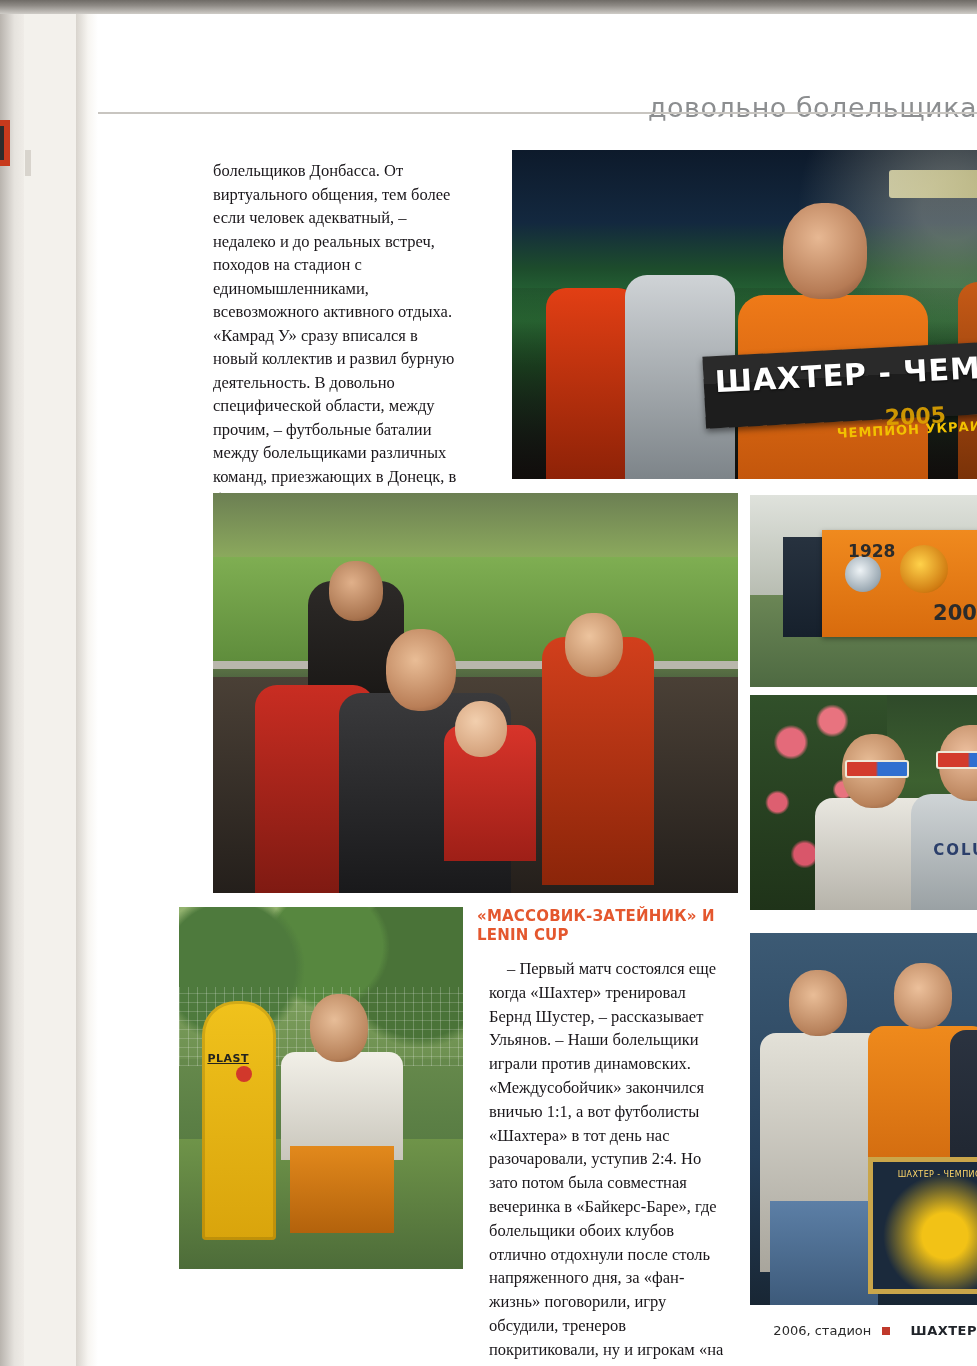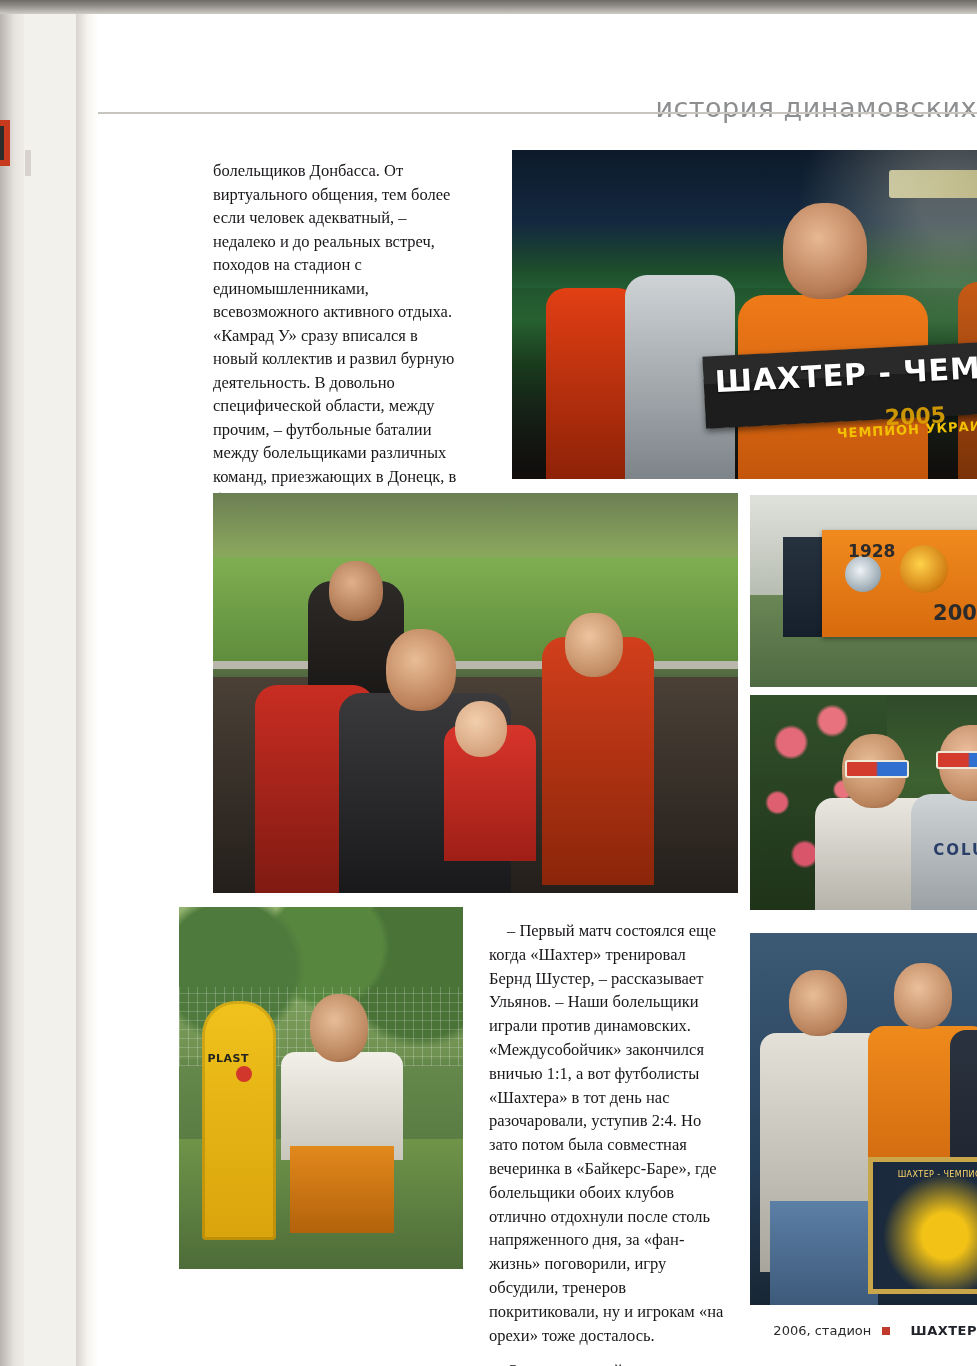--- a/index.html
+++ b/index.html
@@ -371,21 +371,21 @@
   }
   #photo-outdoor .stand-yellow {
     position: absolute; left: 8%; top: 26%; width: 74px; height: 66%;
     background: linear-gradient(180deg,#f0c21c,#d9a40c);
     border-radius: 34px 34px 4px 4px;
     box-shadow: inset 0 0 0 3px rgba(0,0,0,.12);
   }
   #photo-outdoor .stand-label {
     position: absolute; left: 10%; top: 40%;
     font-family: "DejaVu Sans", sans-serif; font-weight: bold;
-    font-size: 11px; color: #23231f; letter-spacing: .5px;
+    font-size: 11px; color: #23231f; letter-spacing: .5px; text-decoration: underline;
   }
   #photo-outdoor .stand-dot {
     position: absolute; left: 20%; top: 44%; width: 16px; height: 16px;
     border-radius: 50%; background: #d1382b;
   }
   #photo-outdoor .man-head {
     position: absolute; left: 46%; top: 24%; width: 58px; height: 68px;
     border-radius: 46%;
     background: radial-gradient(circle at 42% 38%, #e7bd98, #b78159 72%, #7b4e33);
   }
@@ -491,21 +491,21 @@
   <div class="left-strip"></div>
   <div class="left-page"></div>
   <div class="bleed-a"></div>
   <div class="bleed-b"></div>
   <div class="bleed-c"></div>
   <div class="spine"></div>
   <div class="scan-top-edge"></div>
 
   <div class="page">
 
-    <div class="running-head">история динамовских</div>
+    <div class="running-head">довольно болельщика</div>
 
     <div class="ghost"></div>
 
     <div class="col-left">
       <p>болельщиков Донбасса. От виртуального общения, тем более если человек адекватный, – недалеко и до реальных встреч, походов на стадион с единомышленниками, всевозможного активного отдыха. «Камрад У» сразу вписался в новый коллектив и развил бурную деятельность. В довольно специфической области, между прочим, – футбольные баталии между болельщиками различных команд, приезжающих в Донецк, в большинстве своем организует именно Андрей.</p>
     </div>
 
     <div class="photo" id="photo-scarf">
       <div class="floodlight"></div>
       <div class="crowdrow"></div>
@@ -551,20 +551,21 @@
       <div class="m1-body"></div>
       <div class="m1-head"></div>
       <div class="g1"></div>
       <div class="m2-body"></div>
       <div class="m2-head"></div>
       <div class="g2"></div>
       <div class="logo-text">COLUMBIA</div>
     </div>
 
     <div class="col-mid">
+      <div class="subhead">«МАССОВИК-ЗАТЕЙНИК» И LENIN CUP</div>
       <p>– Первый матч состоялся еще когда «Шахтер» тренировал Бернд Шустер, – рассказывает Ульянов. – Наши болельщики играли против динамовских. «Междусобойчик» закончился вничью 1:1, а вот футболисты «Шахтера» в тот день нас разочаровали, уступив 2:4. Но зато потом была совместная вечеринка в «Байкерс-Баре», где болельщики обоих клубов отлично отдохнули после столь напряженного дня, за «фан-жизнь» поговорили, игру обсудили, тренеров покритиковали, ну и игрокам «на орехи» тоже досталось.</p>
       <p>Очень красивый реванш состоялся 7 ноября 2005 года. Может быть,</p>
     </div>
 
     <div class="photo" id="photo-outdoor">
       <div class="trees"></div>
       <div class="fence"></div>
       <div class="lawn"></div>
       <div class="stand-yellow"></div>
       <div class="stand-label">PLAST</div>

